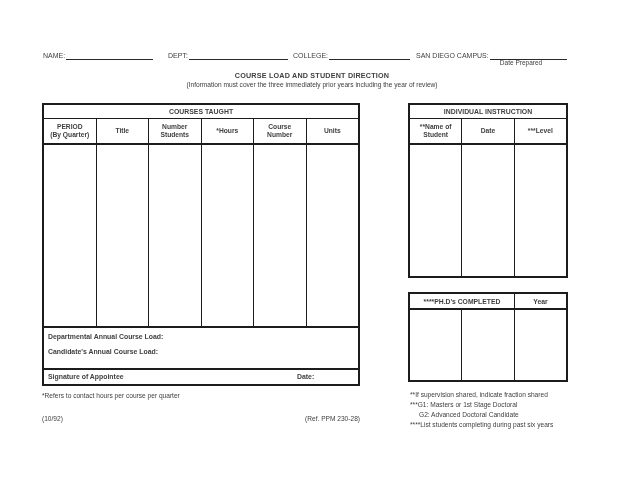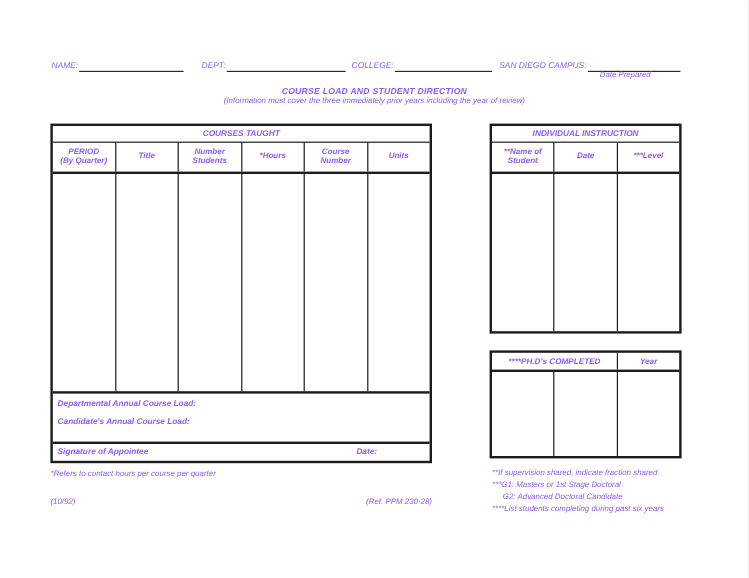--- a/index.html
+++ b/index.html
@@ -1,19 +1,19 @@
 <!DOCTYPE html>
 <html><head>
 <meta charset="utf-8">
 <style>
   html,body{margin:0;padding:0;background:#e8e8e8;}
   .page{
     position:relative;width:624px;height:482px;background:#ffffff;
-    font-family:"Liberation Sans","DejaVu Sans",sans-serif;color:#8b5cf6;
-    overflow:hidden;margin:0 auto;box-shadow:0 0 2px #bbb;font-style:italic;
+    font-family:"Liberation Sans","DejaVu Sans",sans-serif;color:#404040;
+    overflow:hidden;margin:0 auto;box-shadow:0 0 2px #bbb;
   }
   .fld{position:absolute;top:50px;height:10px;display:flex;align-items:flex-end;font-size:7px;line-height:9px;white-space:nowrap;}
   .fld .line{flex:1;border-bottom:1px solid #2a2a2a;height:9px;margin-left:1px;}
   .caption{position:absolute;font-size:6.5px;text-align:center;}
   .title{position:absolute;left:0;right:0;text-align:center;top:71px;font-size:7.2px;font-weight:bold;letter-spacing:.2px;}
   .subtitle{position:absolute;left:0;right:0;text-align:center;top:81px;font-size:6.6px;}
   .tbl{position:absolute;border:2px solid #1c1c1c;box-sizing:border-box;display:flex;flex-direction:column;background:#fff;}
   .band{height:14px;line-height:13px;text-align:center;font-weight:bold;font-size:6.9px;border-bottom:1px solid #1c1c1c;flex:0 0 auto;box-sizing:border-box;}
   .heads{display:flex;border-bottom:2px solid #1c1c1c;height:26px;flex:0 0 auto;box-sizing:border-box;}
   .heads .hc{flex:1;display:flex;align-items:center;justify-content:center;text-align:center;font-weight:bold;font-size:6.7px;line-height:1.18;white-space:pre-line;border-right:1px solid #1c1c1c;box-sizing:border-box;}

